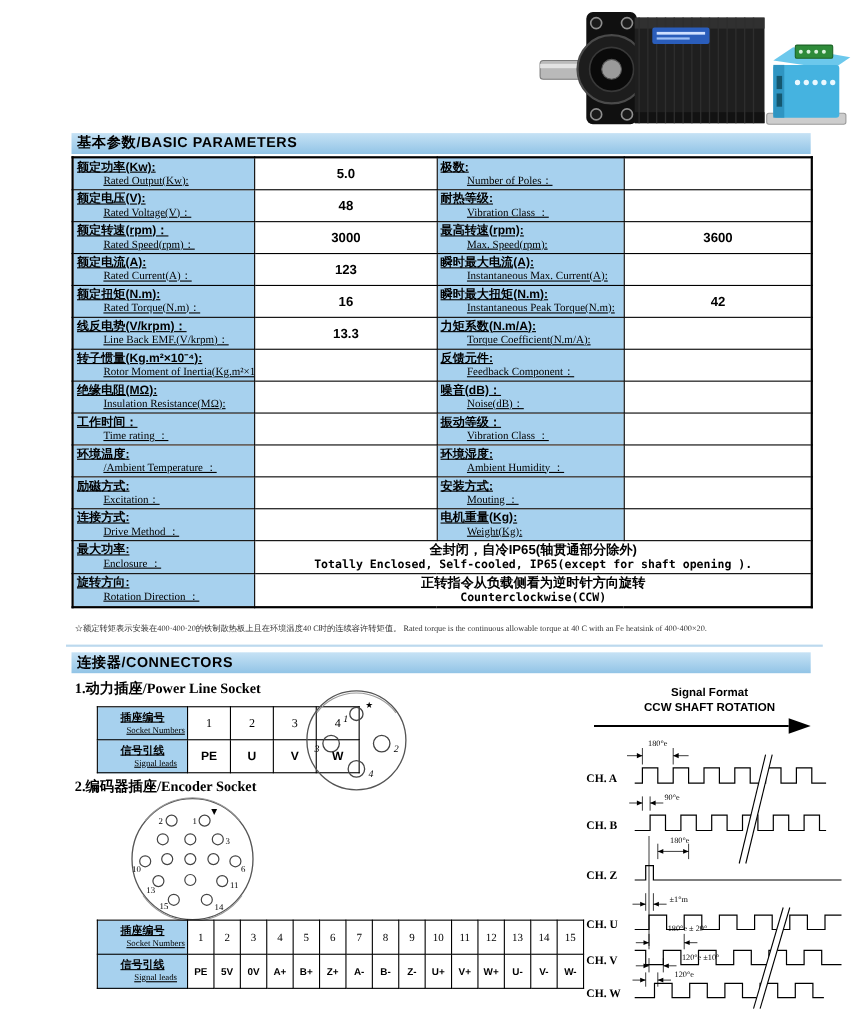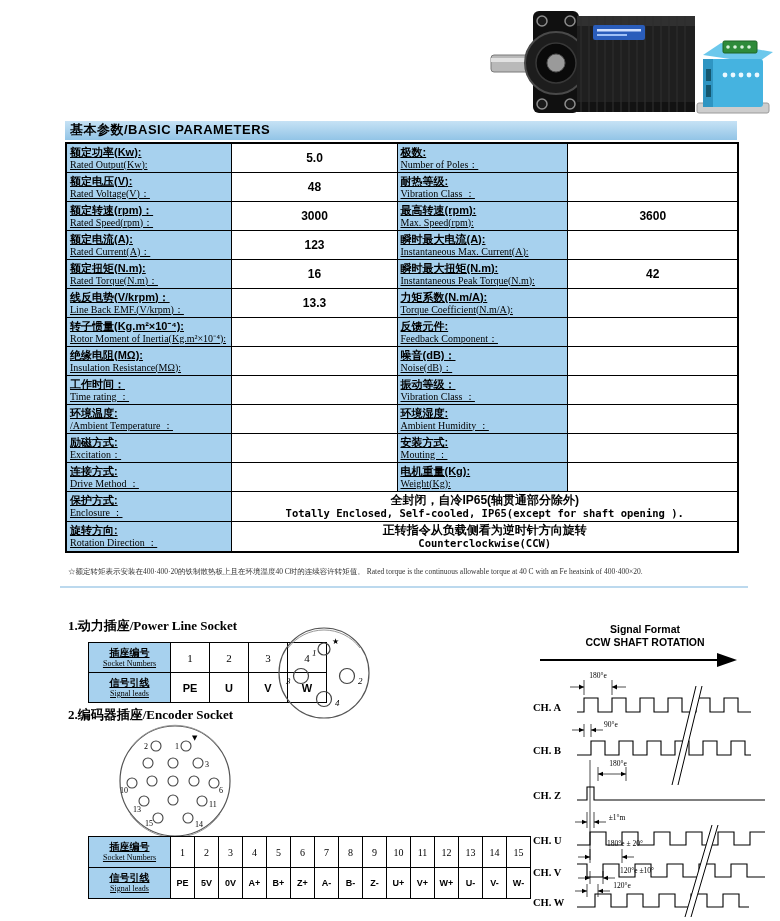--- a/index.html
+++ b/index.html
@@ -19,21 +19,21 @@
   .secbar{width:672px;height:19px;line-height:19px;padding-left:5px;box-sizing:border-box;
           background:linear-gradient(180deg,#c6e2f5 0%,#92c4e6 100%);
           font:bold 13px "Liberation Sans",sans-serif;letter-spacing:.5px;}
 
   
   table{border-collapse:collapse;table-layout:fixed;}
   .basic{width:672px;border:2px solid #000;}
   .basic td{border:1.2px solid #000;padding:1px 2px 1px 3px;height:26px;overflow:hidden;vertical-align:middle;}
   .lblcell{background:#a7d1ee;text-decoration:underline;}
   .cn{display:block;font:600 11px "Liberation Sans",sans-serif;line-height:13px;white-space:nowrap;}
-  .en{display:block;font:10px "Liberation Serif",serif;line-height:12px;white-space:nowrap;}
+  .en{display:block;font:10px "Liberation Serif",serif;line-height:12px;white-space:nowrap;margin-left:24px;}
   .val{text-align:center;font:bold 12px "Liberation Sans",sans-serif;}
   .mcn{display:block;text-align:center;font:600 12px "Liberation Sans",sans-serif;line-height:14px;}
   .men{display:block;text-align:center;font:600 10.5px "DejaVu Sans Mono",monospace;line-height:13px;}
 
   .footnote{font:7.5px "Liberation Serif",serif;color:#333;white-space:nowrap;}
   .divider{height:2px;background:#bcd9ee;}
 
   
   .sockheading{font:600 13px "Liberation Serif",serif;}
   .conn{border:1.5px solid #000;}
@@ -265,21 +265,21 @@
           </td>
         <td class="val"></td>
         <td class="lblcell">
             <span class="cn">电机重量(Kg):</span>
             <span class="en">Weight(Kg):</span>
           </td>
         <td class="val"></td>
       </tr>
       <tr>
         <td class="lblcell">
-            <span class="cn">保护方式:</span>
+            <span class="cn">最大功率:</span>
             <span class="en">Enclosure ：</span>
           </td>
         <td colspan="3">
             <span class="mcn">全封闭，自冷IP65(轴贯通部分除外)</span>
             <span class="men">Totally Enclosed, Self-cooled, IP65(except for shaft opening ).</span>
           </td>
       </tr>
       <tr>
         <td class="lblcell">
             <span class="cn">旋转方向:</span>
@@ -290,20 +290,21 @@
             <span class="men">Counterclockwise(CCW)</span>
           </td>
       </tr>
     </tbody>
   </table>
 
   <div class="abs footnote" style="left:68px;top:567px;width:700px;">☆额定转矩表示安装在400·400·20的铁制散热板上且在环境温度40 C时的连续容许转矩值。  Rated torque is the continuous allowable torque at 40 C with an Fe heatsink of 400·400×20.</div>
 
   <div class="abs divider" style="left:60px;top:586px;width:688px;"></div>
 
+  <div class="abs secbar" style="left:65px;top:593px;">连接器/CONNECTORS</div>
 
   <div class="abs sockheading" style="left:68px;top:617px;">1.动力插座/Power Line Socket</div>
 
   <table class="conn abs" style="left:88px;top:642px;">
     <colgroup>
         <col style="width:82px">
         <col style="width:39px">
         <col style="width:39px">
         <col style="width:39px">
         <col style="width:39px">

